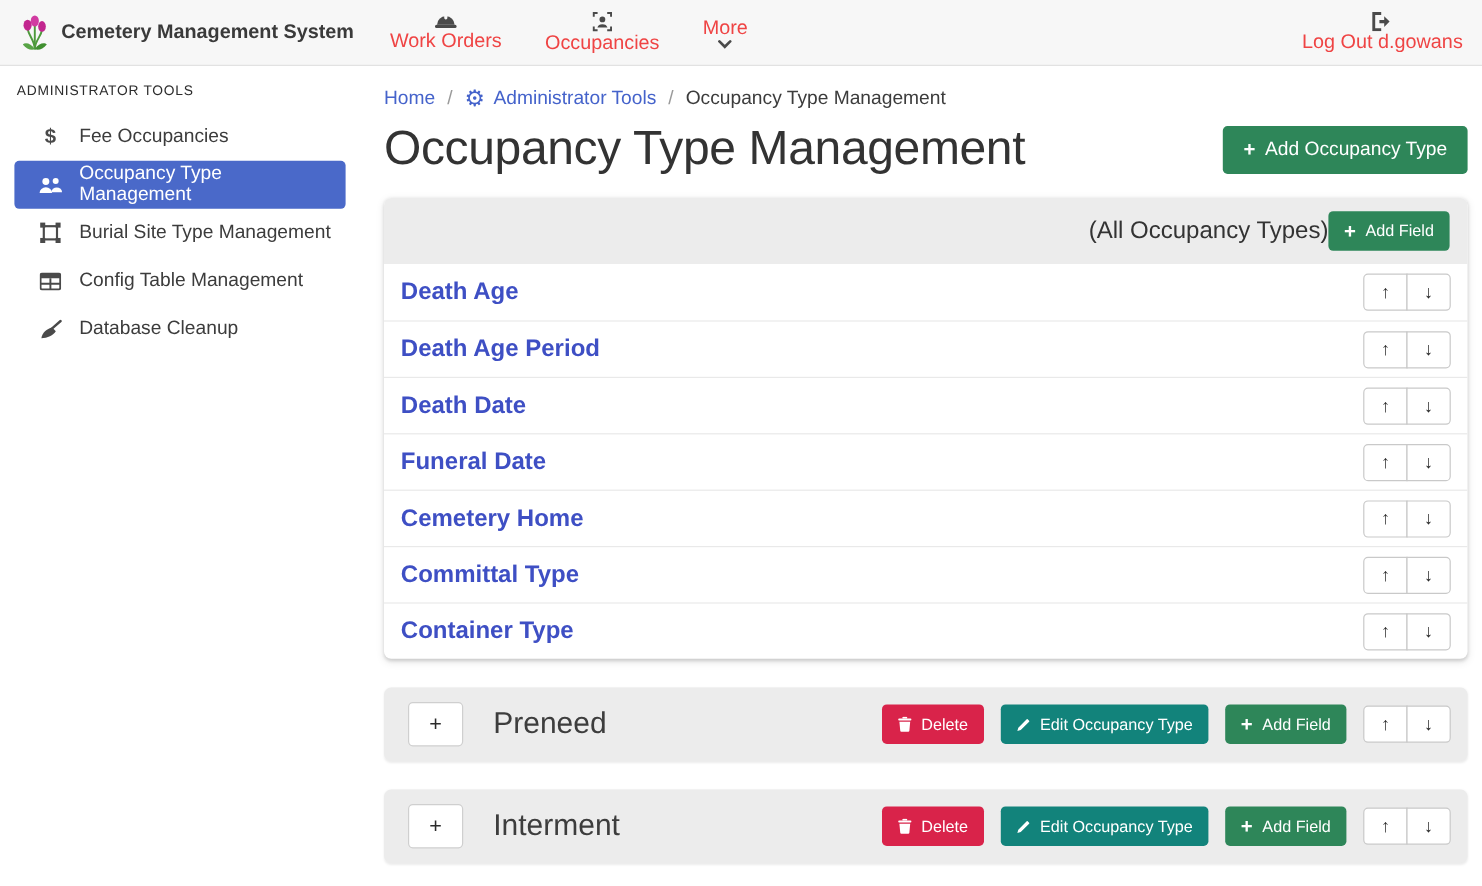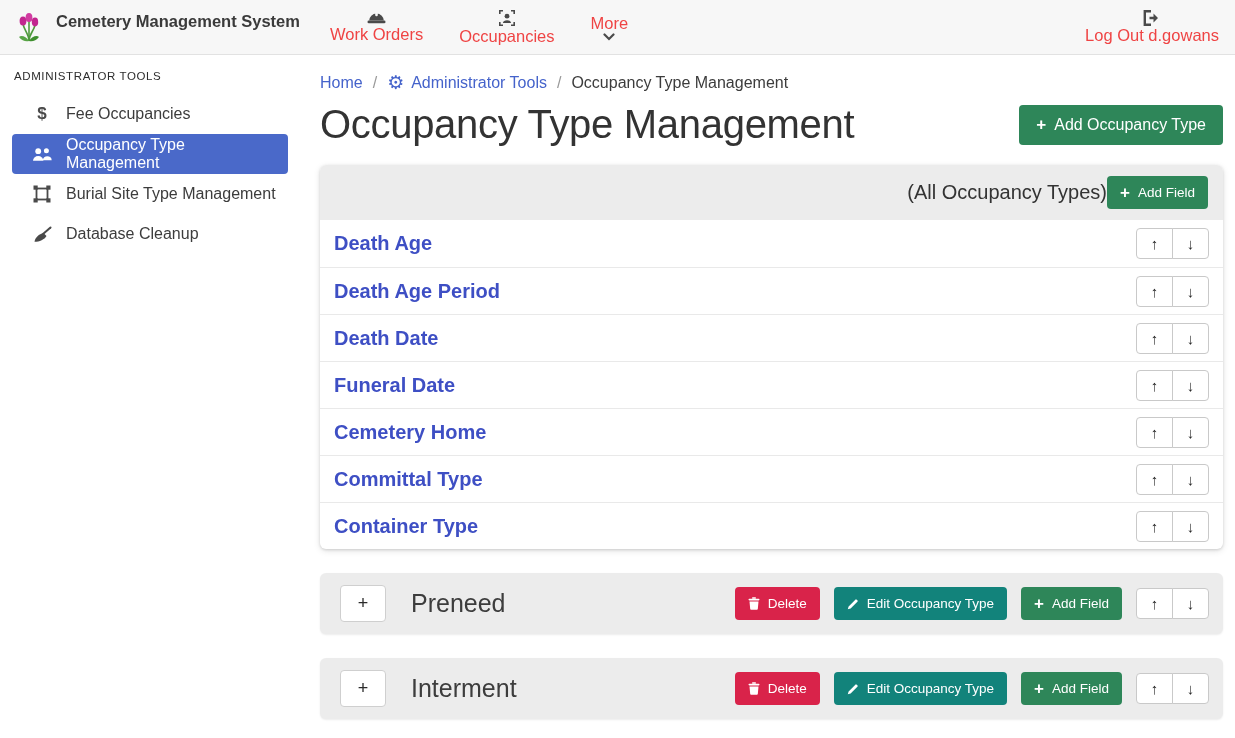--- a/index.html
+++ b/index.html
@@ -6,21 +6,21 @@
   html,body { width:1235px; height:738px; overflow:hidden; }
   body {
     font-family: "Liberation Sans", "DejaVu Sans", sans-serif;
     background:#ffffff; color:#333;
   }
   
   .navbar {
     height:55px; background:#f7f7f7; border-bottom:1px solid #e2e2e2;
     display:flex; align-items:center; padding:0 16px;
   }
-  .brand { display:flex; gap:14px; margin-right:30px; }
+  .brand { display:flex; align-items:center; gap:9px; margin-right:30px; }
   .brand-title { font-size:16.5px; font-weight:bold; color:#3a3a3a; }
   .nav-items { display:flex; align-items:center; gap:36px; }
   .nav-item {
     display:flex; align-items:center; gap:0; font-size:16.5px; color:#ef4444;
     cursor:pointer; background:none; border:none; font-family:inherit;flex-direction:column;
   }
   .nav-right { margin-left:auto; }
   
   .content-wrap { display:flex; height:683px; }
   .sidebar { width:300px; padding:10px 12px 0 12px; flex-shrink:0; }
@@ -196,20 +196,31 @@
             <rect x="0.5" y="0.5" width="4.2" height="4.2"></rect>
             <rect x="13.3" y="0.5" width="4.2" height="4.2"></rect>
             <rect x="0.5" y="13.3" width="4.2" height="4.2"></rect>
             <rect x="13.3" y="13.3" width="4.2" height="4.2"></rect>
           </g>
         </svg>
       </span>
       <span>Burial Site Type Management</span>
     </button>
 
+    <button class="side-item">
+      <span class="ic">
+        <svg width="18" height="15" viewBox="0 0 18 15">
+          <rect x="0.8" y="0.8" width="16.4" height="13.4" rx="1.5" fill="none" stroke="#4a4a4a" stroke-width="1.6"></rect>
+          <path d="M0.8 2.3 a1.5 1.5 0 0 1 1.5 -1.5 h13.4 a1.5 1.5 0 0 1 1.5 1.5 v2.5 H0.8 Z" fill="#4a4a4a"></path>
+          <line x1="9" y1="4.8" x2="9" y2="14.2" stroke="#4a4a4a" stroke-width="1.6"></line>
+          <line x1="0.8" y1="9.5" x2="17.2" y2="9.5" stroke="#4a4a4a" stroke-width="1.6"></line>
+        </svg>
+      </span>
+      <span>Config Table Management</span>
+    </button>
 
     <button class="side-item">
       <span class="ic">
         <svg width="19" height="17" viewBox="0 0 19 17">
           <path d="M17.5 1.5 L10 8" stroke="#4a4a4a" stroke-width="2" stroke-linecap="round"></path>
           <path d="M10.5 7 L13.5 10 C11.5 13.5 6.5 15.8 1.5 15.8 C2 11.5 6 8 10.5 7 Z" fill="#4a4a4a"></path>
         </svg>
       </span>
       <span>Database Cleanup</span>
     </button>

